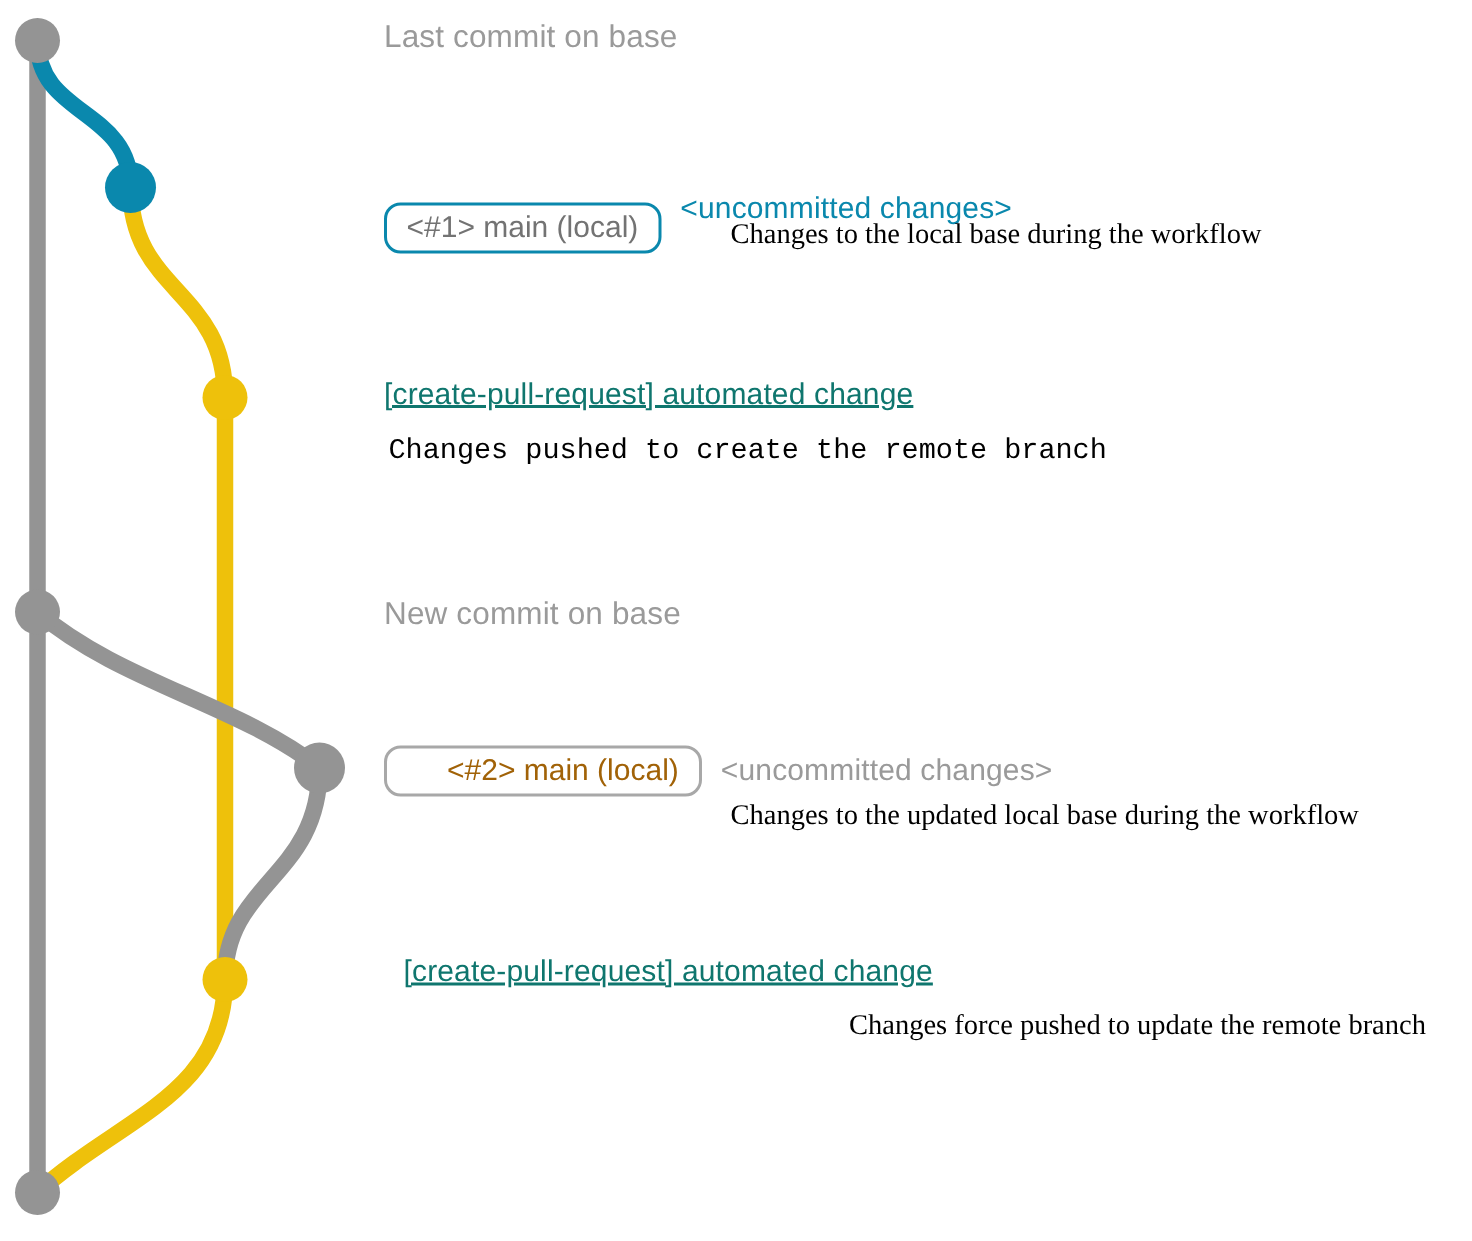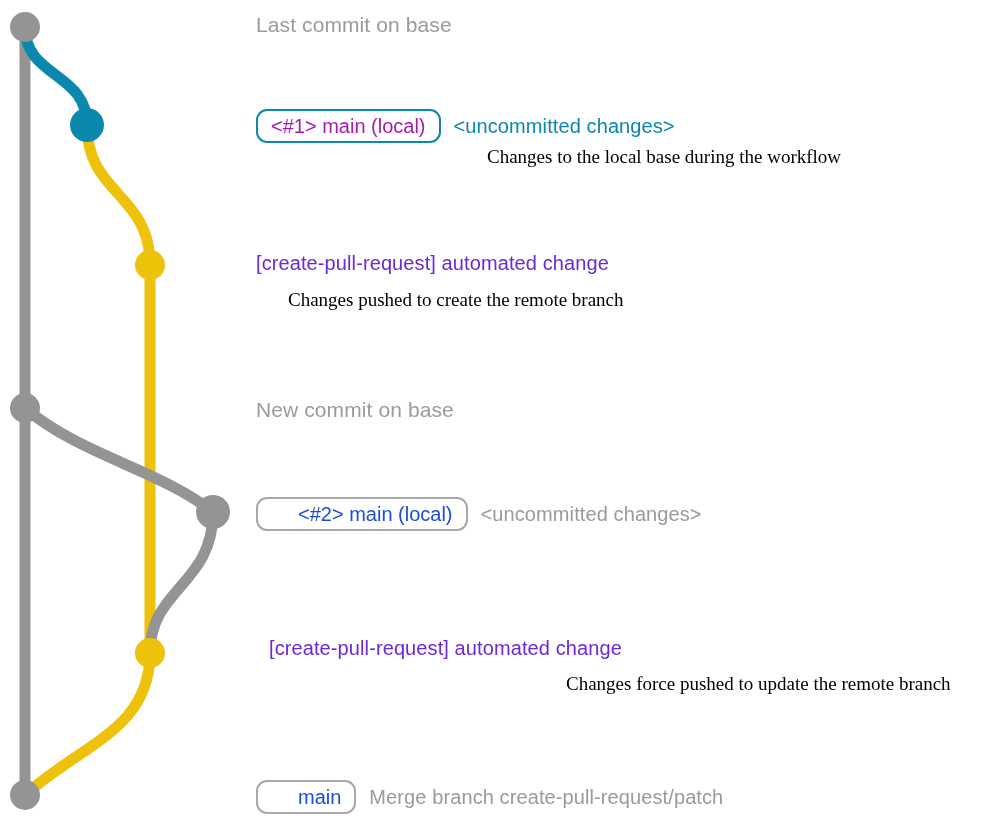--- a/index.html
+++ b/index.html
@@ -57,35 +57,35 @@
     padding: 0 13px;
     border-radius: 11px;
     border: 2px solid #0a88ad;
     font-family: "Liberation Sans", sans-serif;
     font-size: 20px;
     color: #0a88ad;
     background: #ffffff;
     white-space: nowrap;
     line-height: 1;
   }
-  .badge.blue   { border-color: #0a88ad; color: #a21caf; }
-  .badge.gray   { border-color: #a8a8a8; color: #1d4ed8; padding-left: 40px; }
+  .badge.blue   { border-color: #0a88ad; color: #737373; margin-top: 26px; }
+  .badge.gray   { border-color: #a8a8a8; color: #a16207; padding-left: 40px; }
   .badge.yellow { border-color: #eec10b; color: #eec10b; }
 
   
   .subject {
     font-family: "Liberation Sans", sans-serif;
     font-size: 20px;
     white-space: nowrap;
     margin-left: 13px;
     letter-spacing: 0.1px;
   }
   .subject.blue   { color: #0a88ad; }
   .subject.gray   { color: #9a9a9a; }
-  .subject.yellow { color: #6d28d9; }
+  .subject.yellow { color: #0f766e; text-decoration: underline; }
 
   
   .note {
     position: absolute;
     font-family: "Liberation Serif", serif;
     font-size: 19px;
     color: #000000;
     white-space: nowrap;
   }
 </style>
@@ -130,34 +130,31 @@
 
   <div class="row" style="left:256px; top:109px;">
     <span class="badge blue">&lt;#1&gt; main (local)</span>
     <span class="subject blue">&lt;uncommitted changes&gt;</span>
   </div>
   <div class="note" style="left:487px; top:146px;">Changes to the local base during the workflow</div>
 
   <div class="row" style="left:256px; top:252px;">
     <span class="subject yellow" style="margin-left:0;">[create-pull-request] automated change</span>
   </div>
-  <div class="note" style="left:288px; top:289px;">Changes pushed to create the remote branch</div>
+  <div class="note" style="left:259px; top:289px;font-family:Liberation Mono, monospace;">Changes pushed to create the remote branch</div>
 
   <div class="row" style="left:256px; top:398px;justify-content:flex-end;">
     <span class="caption">New commit on base</span>
   </div>
 
   <div class="row" style="left:256px; top:497px;">
     <span class="badge gray">&lt;#2&gt; main (local)</span>
     <span class="subject gray">&lt;uncommitted changes&gt;</span>
   </div>
+  <div class="note" style="left:487px; top:533px;">Changes to the updated local base during the workflow</div>
 
   <div class="row" style="left:256px; top:637px;">
     <span class="subject yellow">[create-pull-request] automated change</span>
   </div>
   <div class="note" style="left:566px; top:673px;text-align:center;">Changes force pushed to update the remote branch</div>
 
-  <div class="row" style="left:256px; top:780px;">
-    <span class="badge gray">main</span>
-    <span class="subject gray">Merge branch create-pull-request/patch</span>
-  </div>
 
 </div>
 
 </body></html>

